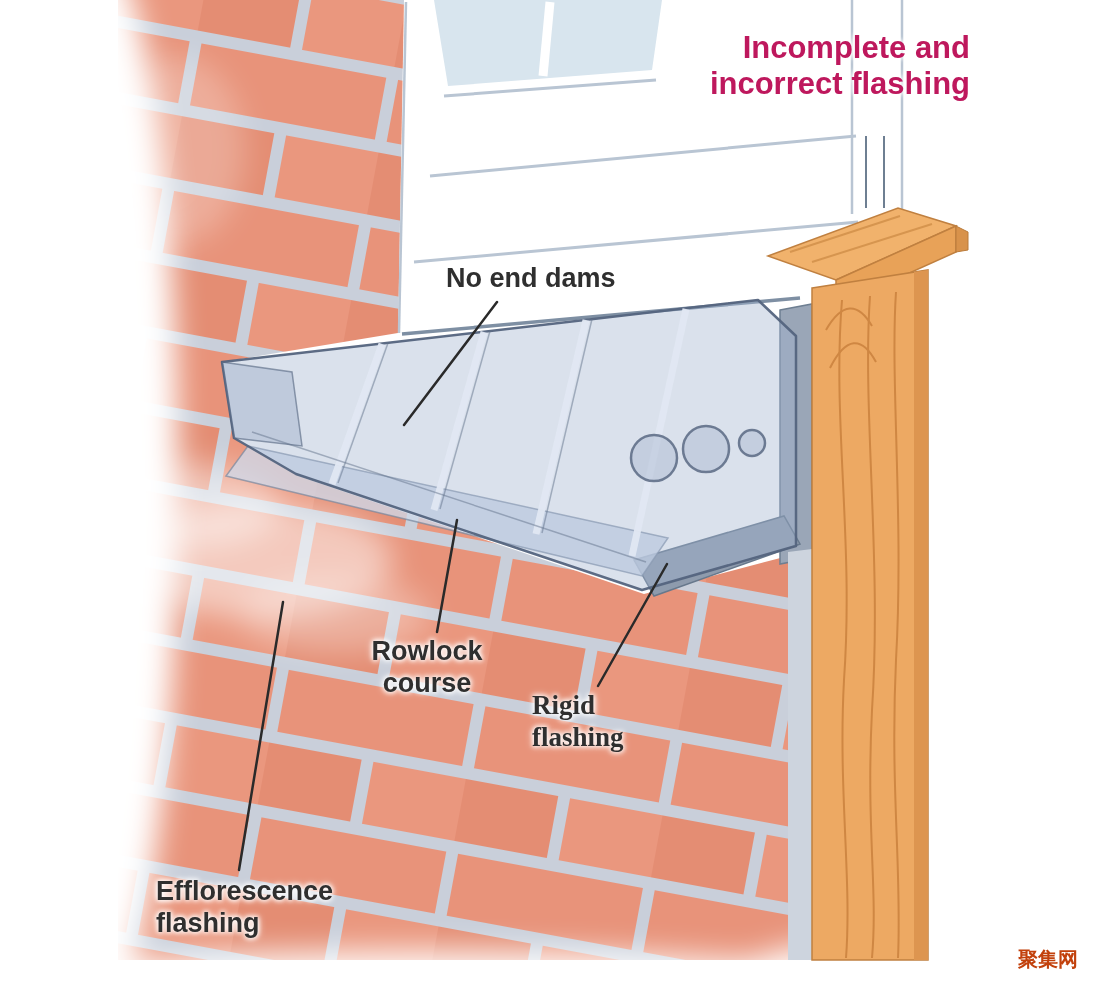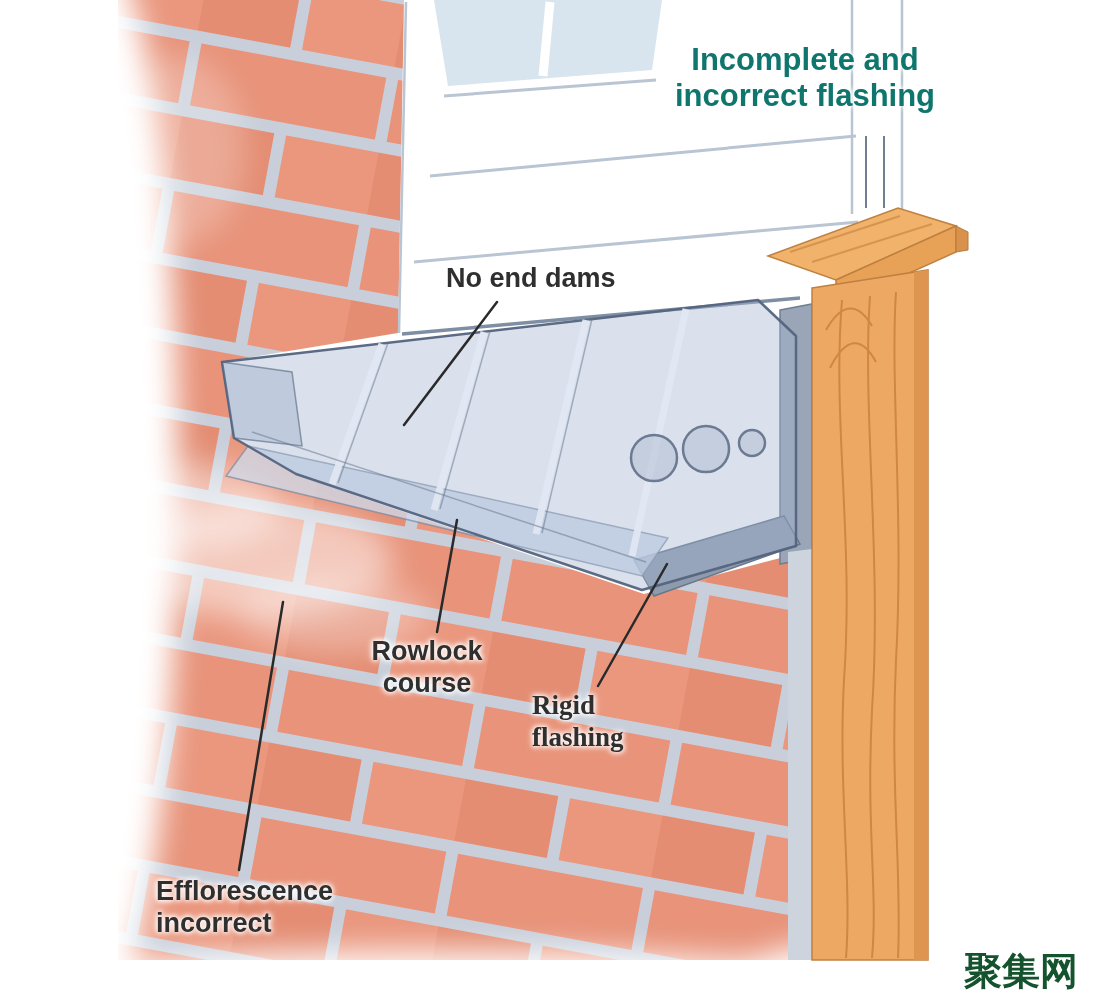--- a/index.html
+++ b/index.html
@@ -15,32 +15,32 @@
     position:absolute;
     font-weight:bold;
     color:#2f2f2f;
     font-size:27px;
     line-height:1.18;
     text-shadow:0 0 5px #fff,0 0 5px #fff,0 0 8px #fff;
     white-space:normal;
   }
   .label.nowrap{white-space:nowrap;}
   #title-label{
-    left:640px;top:42px;width:330px;
-    text-align:center;
+    left:640px;top:30px;width:330px;
+    text-align:right;
     font-size:31px;line-height:1.15;
-    color:#0f766e;
+    color:#be185d;
   }
   #label-no-end-dams{left:446px;top:263px;}
   #label-rowlock{left:352px;top:636px;width:150px;text-align:center;}
   #label-rigid{left:532px;top:690px;width:125px;font-family:Liberation Serif, serif;}
   #label-efflorescence{left:156px;top:876px;width:215px;}
   #watermark{
     position:absolute;right:22px;top:946px;
-    font-weight:bold;font-size:38px;color:#14532d;
+    font-weight:bold;font-size:20px;color:#c2410c;
     text-shadow:none;
   }
 </style>
 </head>
 <body>
 
 <div id="stage">
 
   <svg width="1100" height="1000" viewBox="0 0 1100 1000">
     <defs>
@@ -142,16 +142,16 @@
       <line x1="437" y1="632" x2="457" y2="520"></line>
       <line x1="598" y1="686" x2="667" y2="564"></line>
       <line x1="239" y1="870" x2="283" y2="602"></line>
     </g>
   </svg>
 
   <div class="label" id="title-label">Incomplete and incorrect flashing</div>
   <div class="label" id="label-rowlock">Rowlock course</div>
   <div class="label nowrap" id="label-no-end-dams">No end dams</div>
   <div class="label" id="label-rigid">Rigid flashing</div>
-  <div class="label" id="label-efflorescence">Efflorescence incorrect</div>
+  <div class="label" id="label-efflorescence">Efflorescence flashing</div>
   <div id="watermark">聚集网</div>
 
 </div>
 
 </body></html>

